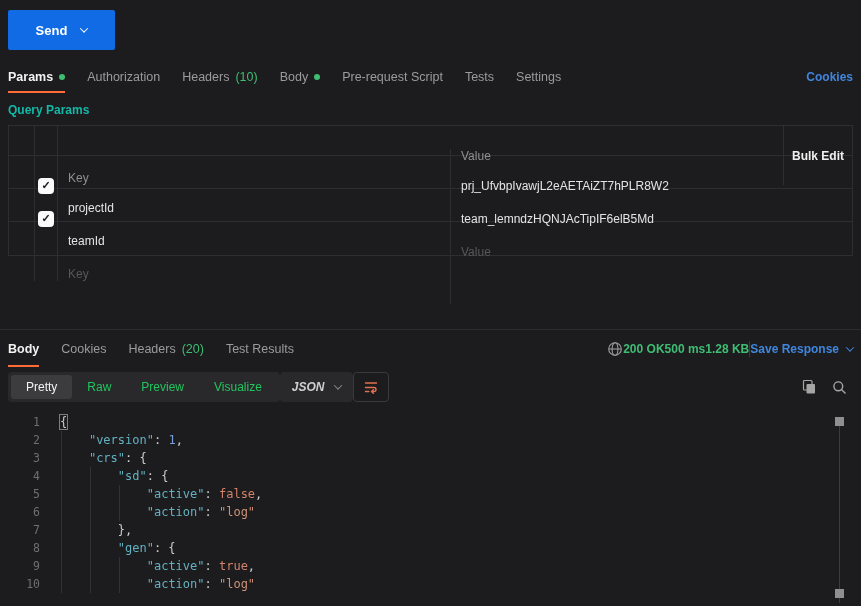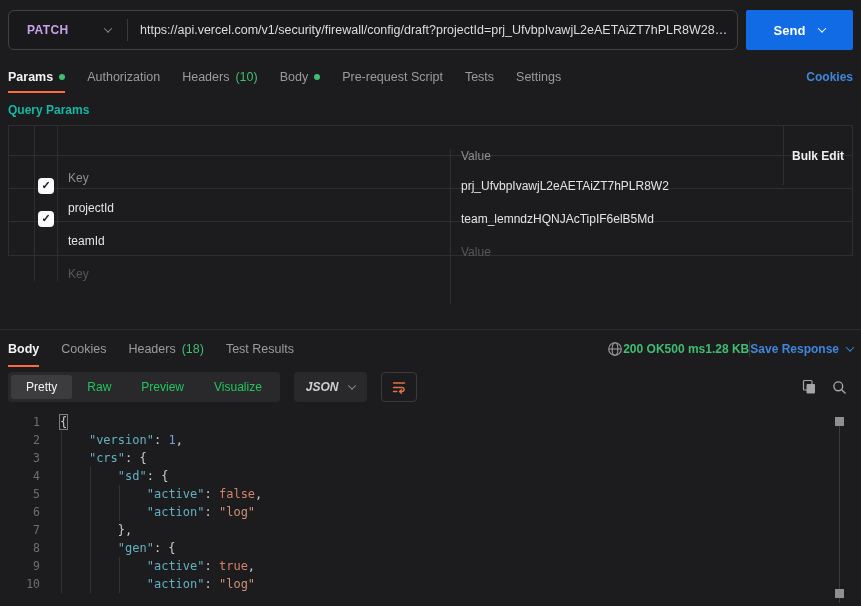--- a/index.html
+++ b/index.html
@@ -46,21 +46,21 @@
   .spacer { flex:1; }
 
   
   .resp { flex:none; border-top:1px solid #2c2c2e; }
   .resptabs-row { height:37px; display:flex; align-items:stretch; padding:0 8px; }
   .resp-meta { margin-left:auto; display:flex; align-items:center; font-size:12px; }
   .green { color:var(--green,#3ebd73); font-weight:600; }
   .vsep2 { width:1px; height:16px; background:#3a3a3d; }
   .save-resp { display:flex; align-items:center; gap:8px; color:var(--link-blue,#4086dd); font-weight:700; cursor:pointer; }
 
-  .resp-toolbar { height:40px; display:flex; align-items:center; gap:14px; padding:0 8px; }
+  .resp-toolbar { height:40px; display:flex; align-items:center; gap:0; padding:0 8px; }
   .seg { display:flex; background:#29292b; border-radius:4px; padding:3px; height:30px; }
   .segitem { padding:0 15px; display:flex; align-items:center; border-radius:3px; font-size:12px; color:#22c55e; cursor:pointer; }
   .segitem.active { background:#3c3c3e; color:#f2f2f2; }
   .fmt { height:30px; display:flex; align-items:center; gap:10px; background:#29292b; border-radius:4px; padding:0 12px; font-size:12px; font-weight:600; color:#cfcfcf; cursor:pointer;font-style:italic; }
   .wrap-btn { width:36px; height:30px; border:1px solid #3a3a3d; border-radius:4px; display:flex; align-items:center; justify-content:center; cursor:pointer; }
   .right-icons { margin-left:auto; display:flex; align-items:center; gap:15px; padding-right:6px; }
   .icon-btn { cursor:pointer; display:flex; }
 
   
   .code { position:relative; height:199px; padding-top:6px; font-family:"DejaVu Sans Mono", monospace; font-size:12px; }
@@ -82,28 +82,20 @@
   .smark { position:absolute; left:835px; width:9px; height:9px; background:#8f8f8f; cursor:pointer; }
   .smark.top { top:10px; }
   .smark.bot { top:182px; }
 </style>
 </head>
 <body>
 
 <div class="app">
 
   <div class="topbar">
-    <div class="url-box">
-      <div class="method">
-        <span class="method-label">PATCH</span>
-        <span class="chev chev-gray"></span>
-      </div>
-      <div class="vsep"></div>
-      <div class="url-text">https://api.vercel.com/v1/security/firewall/config/draft?projectId=prj_UfvbpIvawjL2eAETAiZT7hPLR8W28…</div>
-    </div>
     <div class="send-btn">
       <span>Send</span>
       <span class="chev"></span>
     </div>
   </div>
 
   <div class="reqtabs-row">
     <div class="tabs" id="req-tabs">
         <div class="rtab active">
           <span>Params</span>
@@ -178,21 +170,21 @@
     <div class="resptabs-row">
       <div class="tabs" id="resp-tabs">
           <div class="rtab active">
             <span>Body</span>
           </div>
           <div class="rtab">
             <span>Cookies</span>
           </div>
           <div class="rtab">
             <span>Headers</span>
-            <span class="tcount">(18)</span>
+            <span class="tcount">(20)</span>
           </div>
           <div class="rtab">
             <span>Test Results</span>
           </div>
         </div>
       <div class="resp-meta">
         <span class="icon-btn">
           <svg width="16" height="16" viewBox="0 0 16 16" fill="none" stroke="#9a9a9a" stroke-width="1.1">
             <circle cx="8" cy="8" r="6.3"></circle>
               <ellipse cx="8" cy="8" rx="2.9" ry="6.3"></ellipse>

